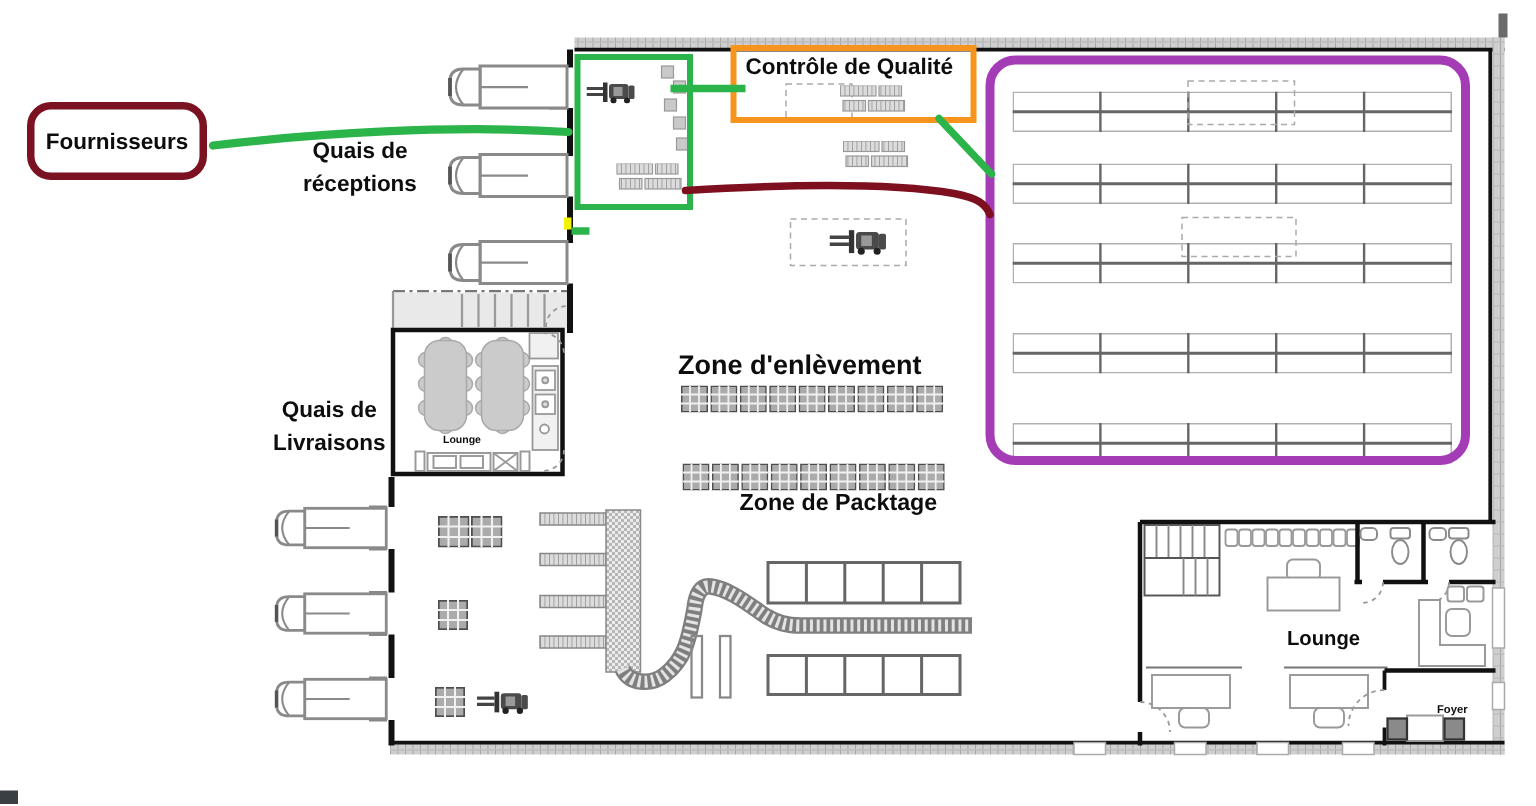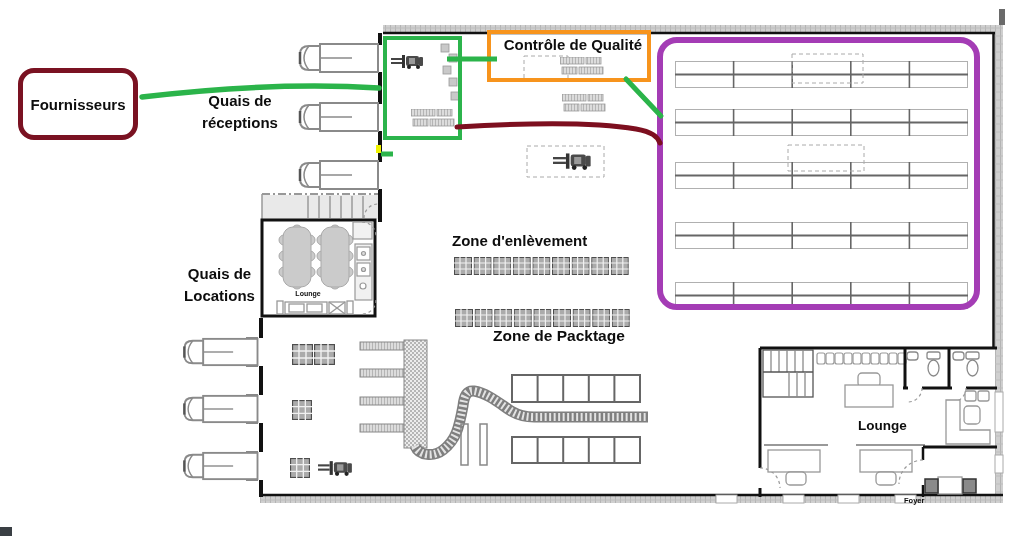--- a/index.html
+++ b/index.html
@@ -1,21 +1,21 @@
 <!DOCTYPE html>
 <html><head>
 <meta charset="utf-8">
 <style>
   html,body{margin:0;padding:0;background:#fff;}
   #canvas{position:relative;width:1024px;height:537px;background:#ffffff;overflow:hidden;
           font-family:"Liberation Sans",sans-serif;}
   .lbl{position:absolute;font-family:"Liberation Sans",sans-serif;font-weight:bold;
        color:#0d0d0d;white-space:nowrap;line-height:1.45;}
   .annotation-box{position:absolute;box-sizing:border-box;background:transparent;}
-  #fournisseurs-box{left:18px;top:68px;width:120px;height:72px;border:5px solid #7A1222;
+  #fournisseurs-box{left:18px;top:68px;width:120px;height:52px;border:5px solid #7A1222;
        border-radius:16px;background:#fff;display:flex;align-items:center;justify-content:center;
        font-weight:bold;font-size:15px;color:#0d0d0d;}
   #reception-box{left:383px;top:36px;width:79px;height:104px;border:4px solid #2CB44C;}
   #quality-box{left:487px;top:30px;width:164px;height:52px;border:4px solid #F7941D;}
   #storage-box{left:657px;top:37px;width:323px;height:273px;border:6px solid #A43CB5;border-radius:20px;}
   svg{position:absolute;left:0;top:0;}
 </style>
 </head>
 <body>
 
@@ -394,31 +394,31 @@
     <line x1="626" y1="79" x2="661" y2="116" stroke="#2BB44A" stroke-width="5" stroke-linecap="round"></line>
     <path d="M457,127 C 540,122 600,123 636,129 C 652,132 657,136 660,143" fill="none" stroke="#7D0F1F" stroke-width="5" stroke-linecap="round"></path>
   </svg>
 
   <div class="lbl" style="left:185px;top:90px;width:110px;text-align:center;font-size:15px;">
     <div>Quais de</div>
     <div>réceptions</div>
   </div>
 
 
-  <div class="lbl" style="left:497px;top:34px;width:145px;text-align:right;font-size:15px;">Contrôle de Qualité</div>
-
-
-  <div class="lbl" style="left:452px;top:230px;font-size:15px;text-align:right;">Zone d'enlèvement</div>
+  <div class="lbl" style="left:497px;top:34px;width:145px;text-align:left;font-size:15px;">Contrôle de Qualité</div>
+
+
+  <div class="lbl" style="left:452px;top:230px;font-size:18px;text-align:right;">Zone d'enlèvement</div>
 
   <div class="lbl" style="left:172px;top:263px;width:95px;text-align:center;font-size:15px;">
     <div>Quais de</div>
-    <div>Locations</div>
+    <div>Livraisons</div>
   </div>
 
   <div class="lbl" style="left:493px;top:325px;font-size:15.5px;">Zone de Packtage</div>
 
   <div class="lbl" style="left:858px;top:416px;font-size:13.5px;">Lounge</div>
 
   <div class="lbl" style="left:288px;top:289px;width:40px;text-align:center;font-size:7px;">Lounge</div>
 
-  <div class="lbl" style="left:904px;top:468px;font-size:7.5px;margin-top:28px;">Foyer</div>
+  <div class="lbl" style="left:958px;top:468px;font-size:7.5px;">Foyer</div>
 
 </div>
 
 </body></html>

